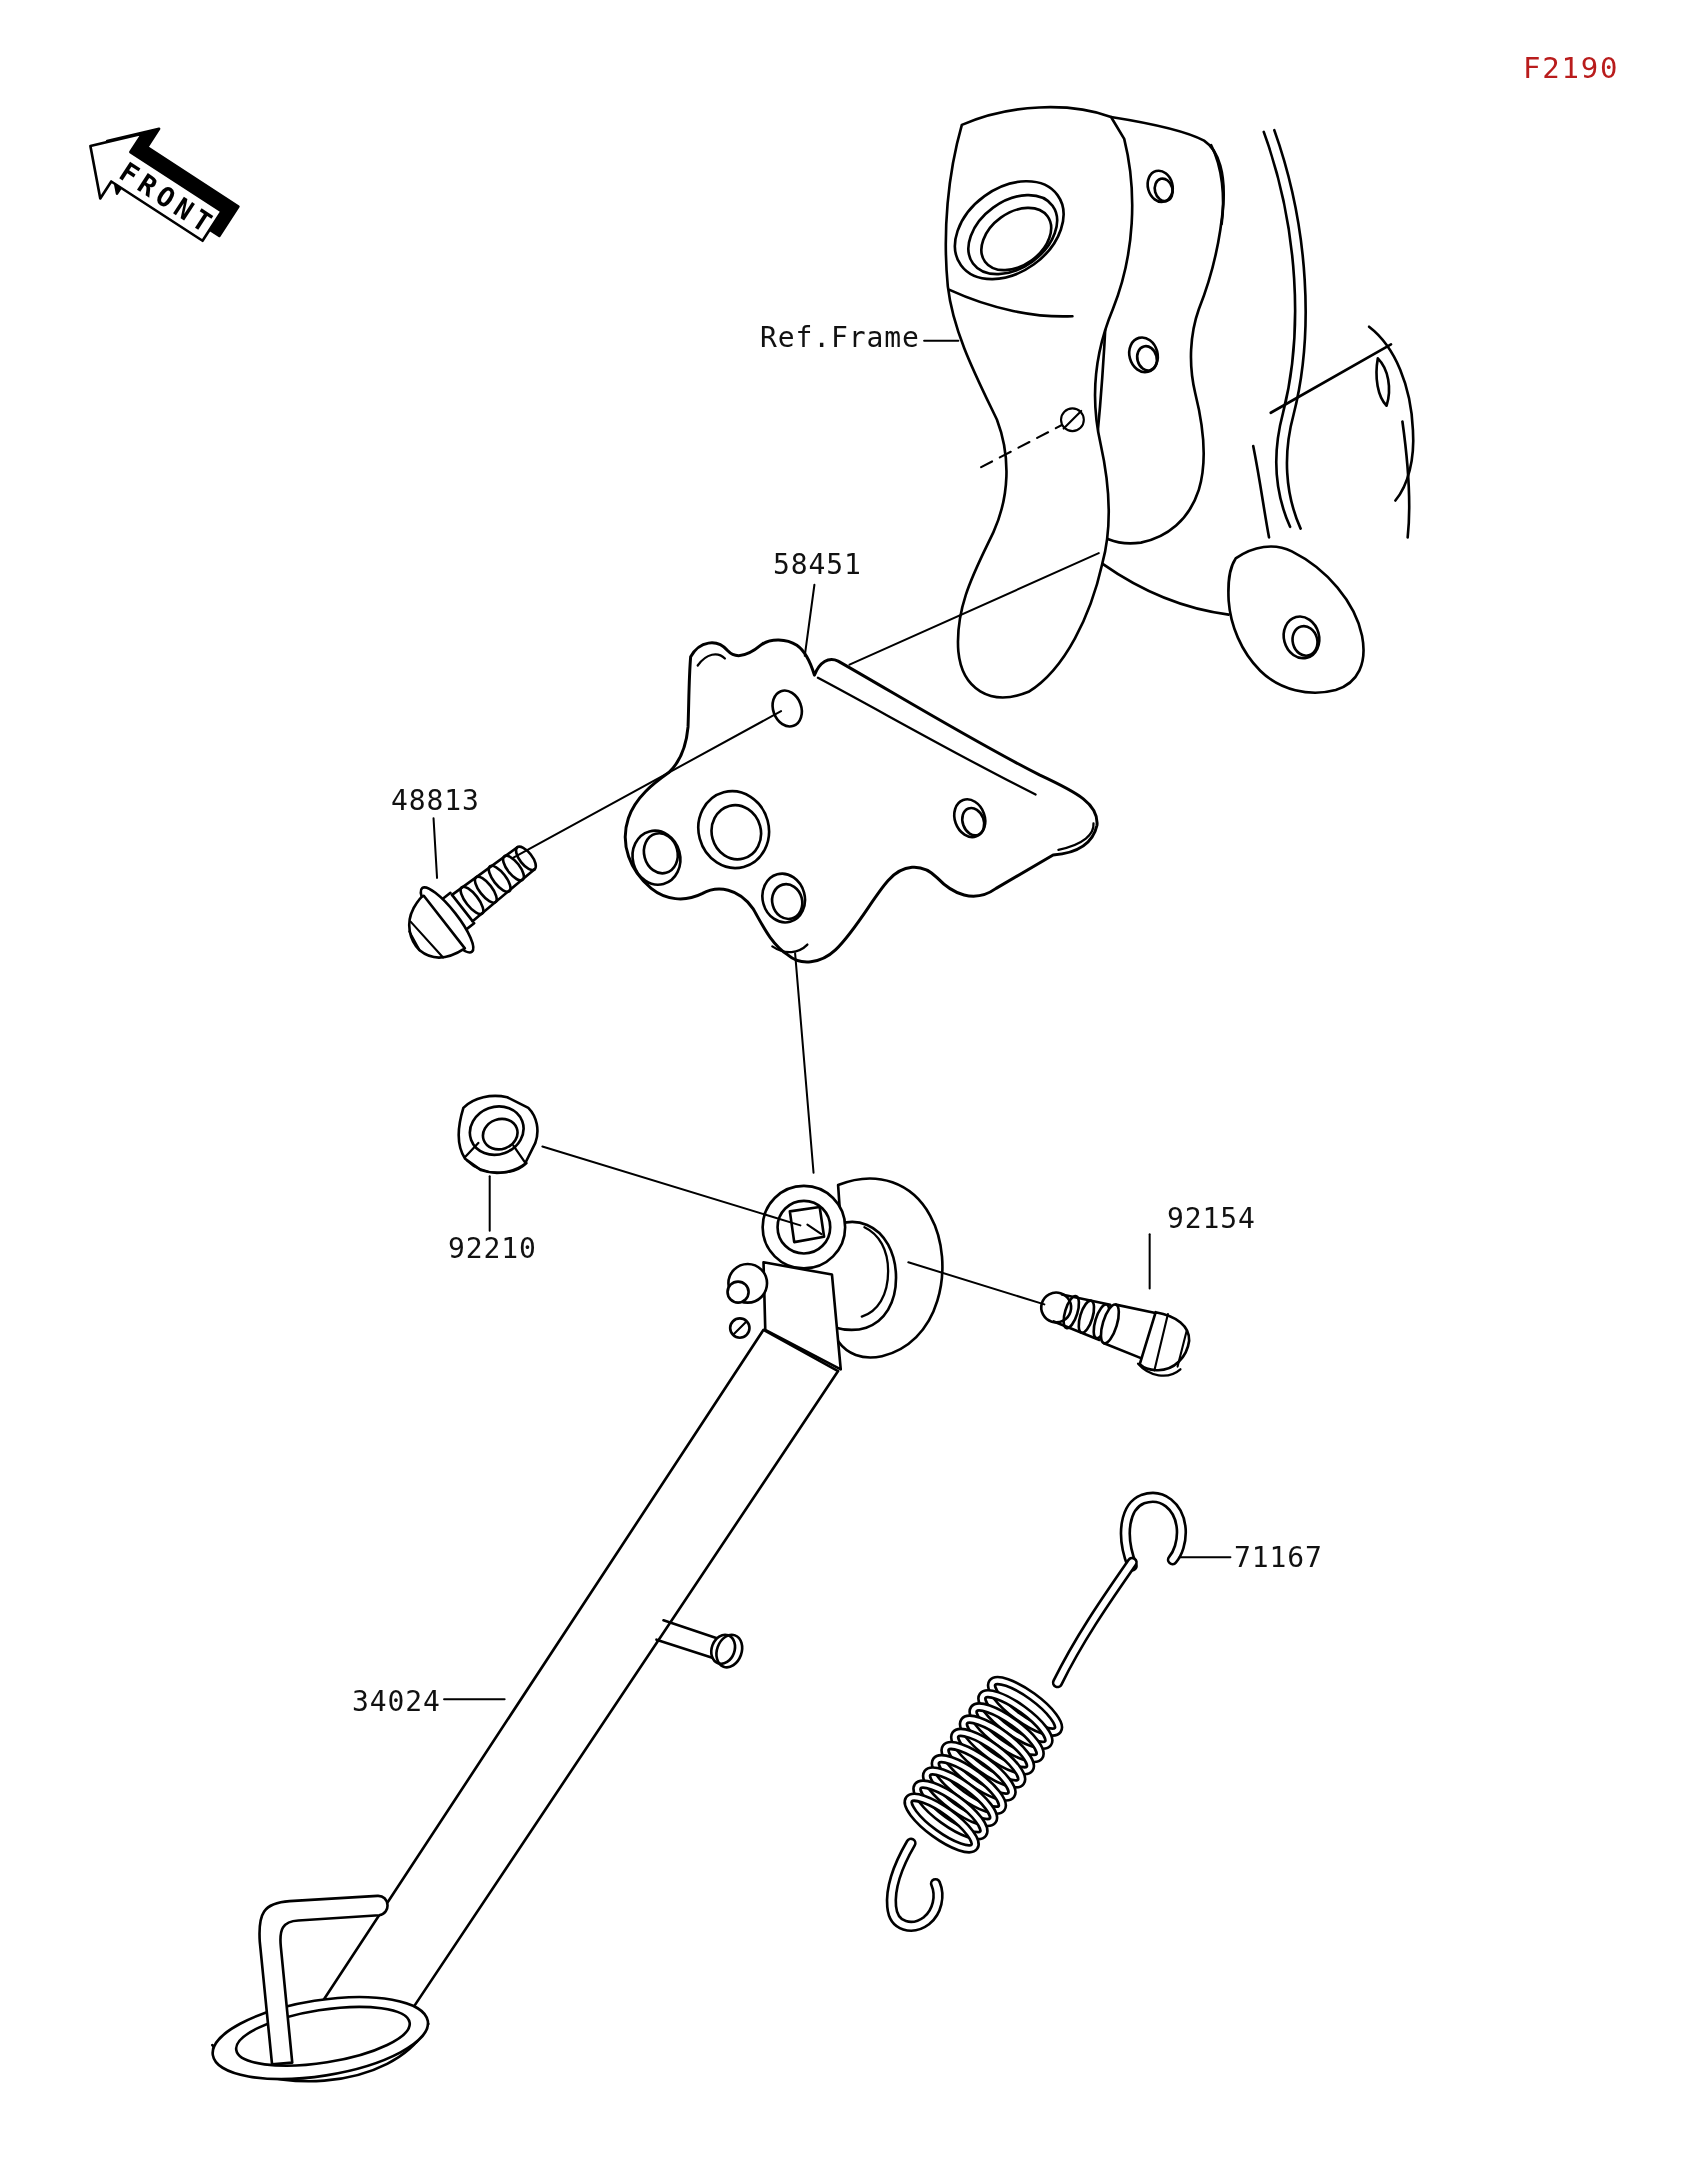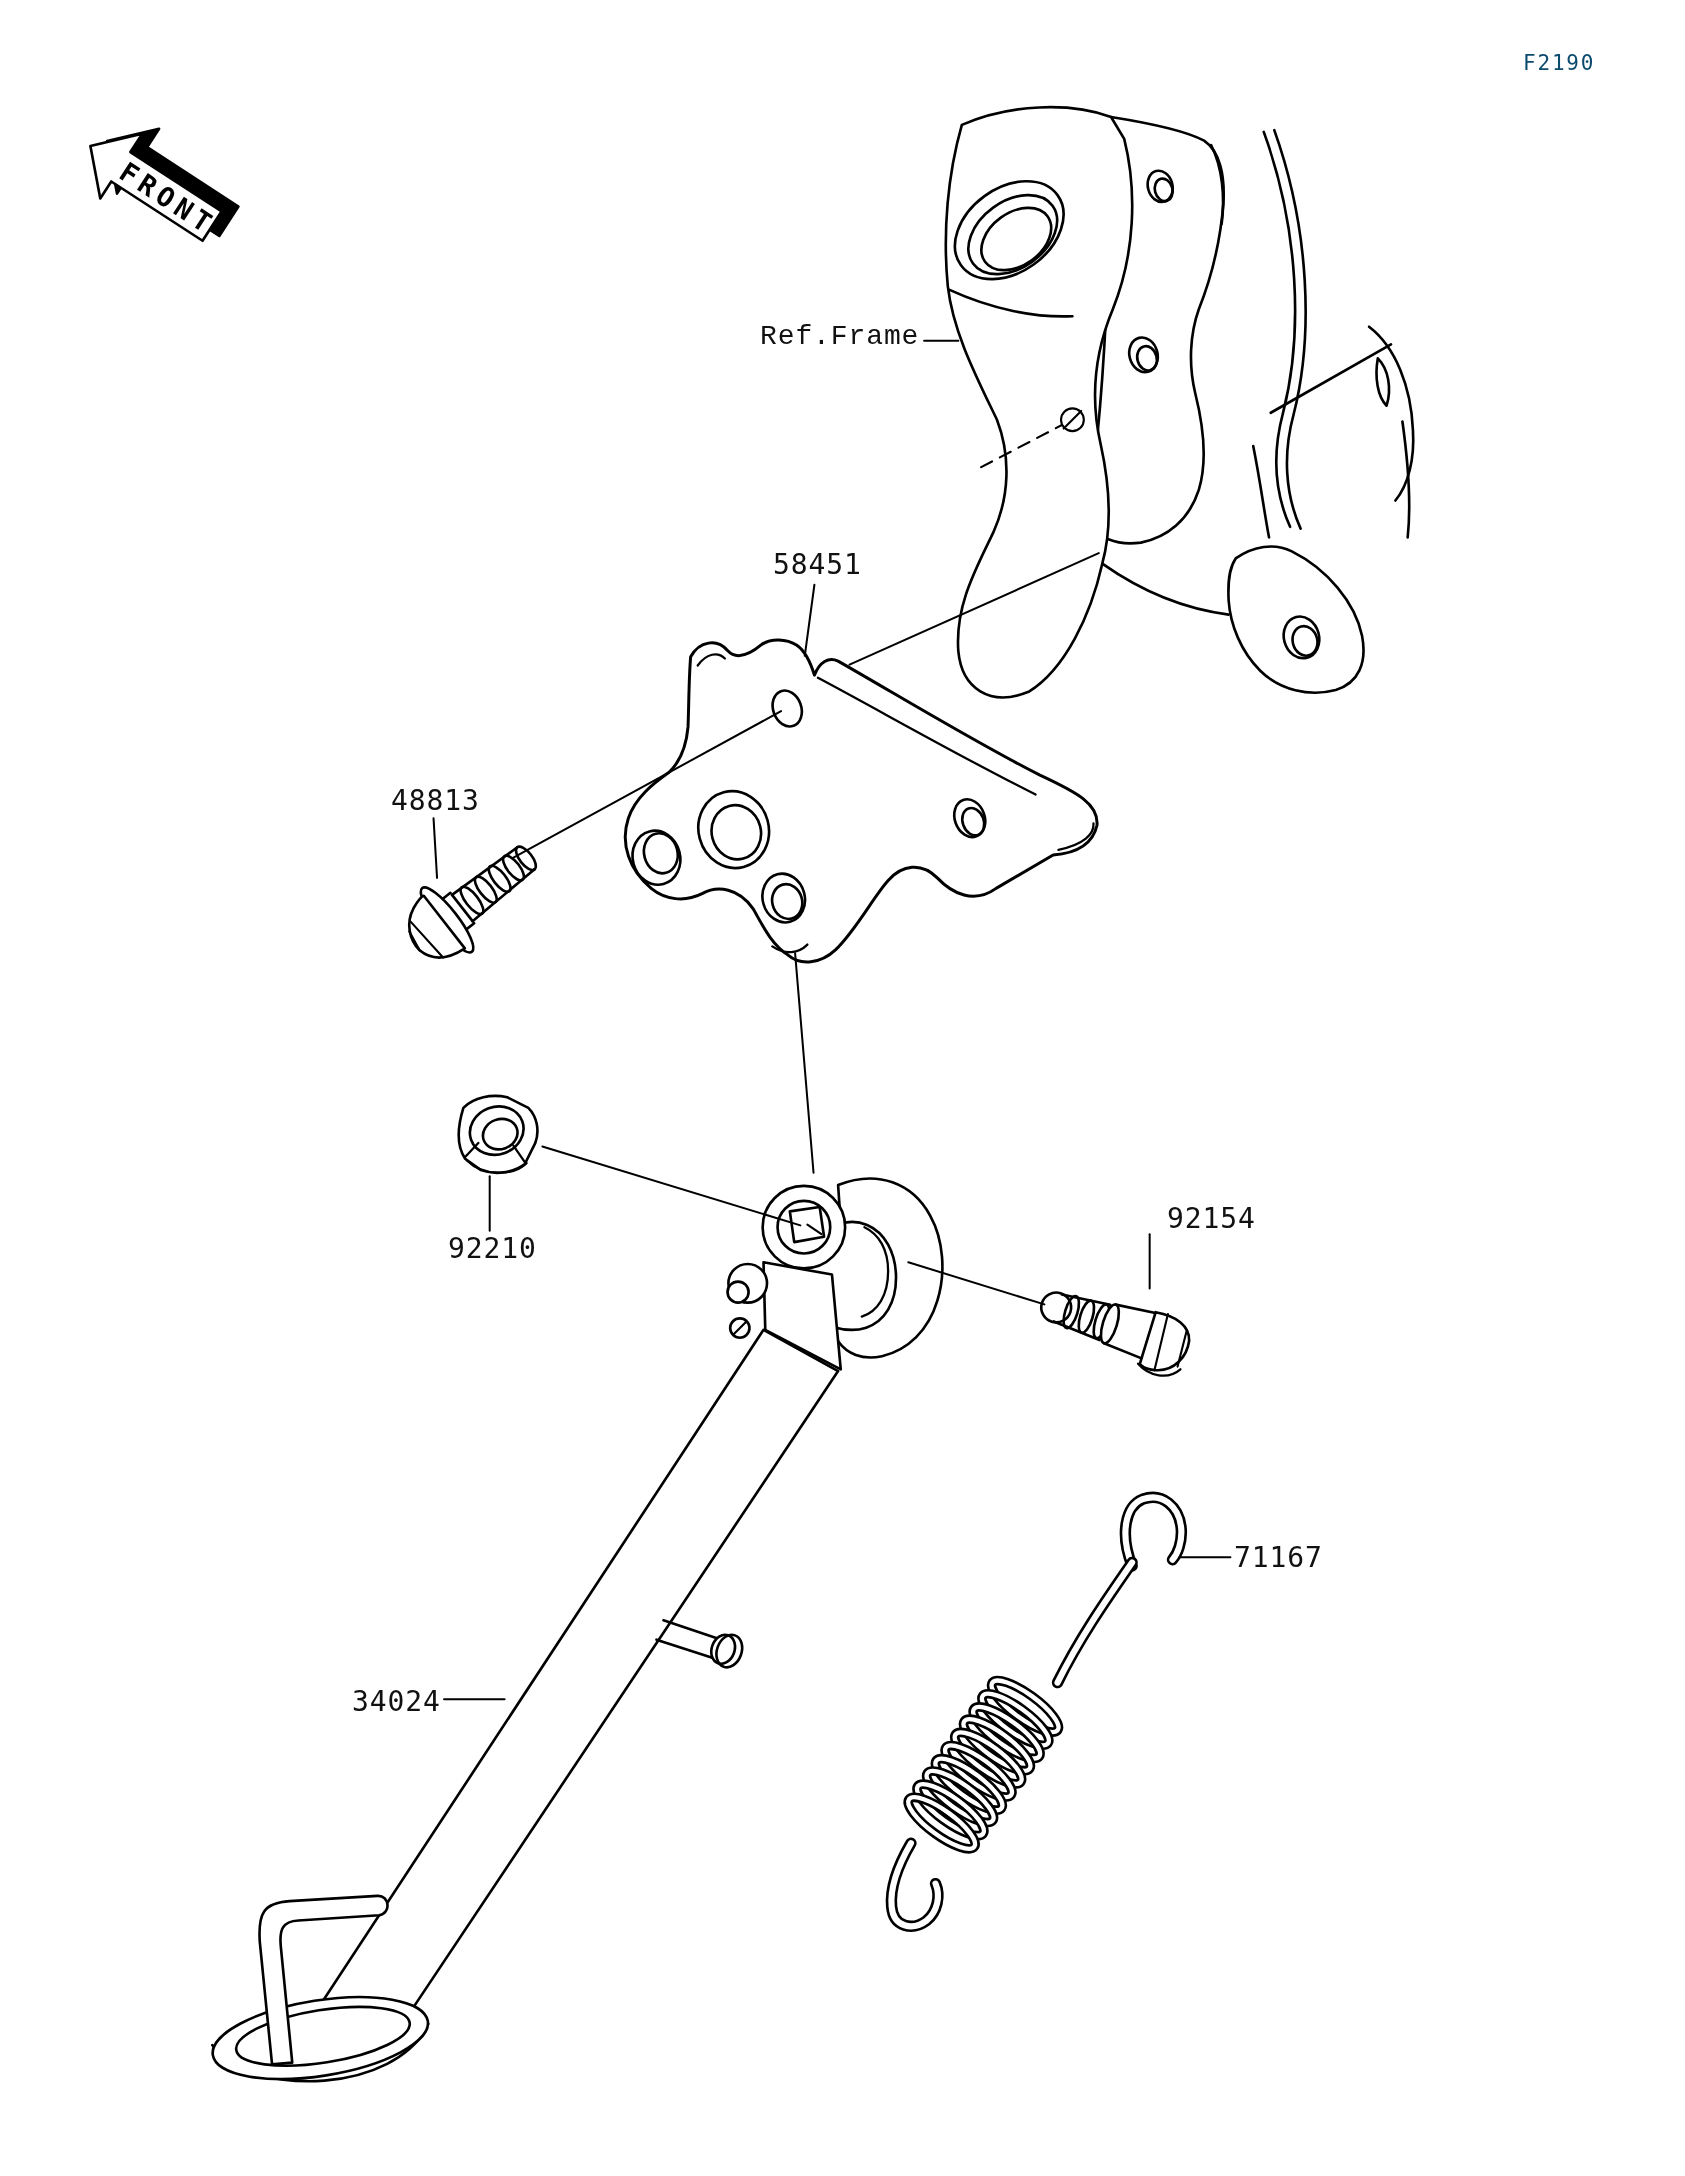--- a/index.html
+++ b/index.html
@@ -1,20 +1,20 @@
 <!DOCTYPE html>
 <html style="font-size:14px"><head>
 <meta charset="utf-8">
 <style>
   html,body{margin:0;padding:0;background:#fff;}
   .page{position:relative;width:1685px;height:2177px;background:#ffffff;overflow:hidden;
         font-family:"DejaVu Sans Mono", monospace;color:#000;}
   svg.art{position:absolute;left:0;top:0;width:1685px;height:2177px;}
   .plabel{position:absolute;font-size:28px;font-weight:400;letter-spacing:0.9px;white-space:nowrap;color:#111;}
-  .code{position:absolute;font-size:21px;letter-spacing:1.8px;color:#0c4a6e;}
+  .code{position:absolute;font-size:29px;letter-spacing:1.8px;color:#b91c1c;}
 </style>
 </head>
 <body>
 
 <div class="page">
 
 <svg class="art" viewBox="0 0 1920 2480" fill="none" stroke="#000" stroke-width="3" stroke-linecap="round" stroke-linejoin="round">
 
   <g transform="translate(103,166) rotate(33)">
     <polygon fill="#000" stroke="#000" points="13,-15 55,-59 55,-34 179,-34 179,6 55,6 55,29"></polygon>
@@ -212,21 +212,21 @@
     <path d="M 558,1402 L 558,1340"></path>
     <path d="M 618,1306 L 912,1396"></path>
     <path d="M 1035,1438 L 1190,1486"></path>
     <path d="M 1310,1406 L 1310,1468"></path>
     <path d="M 1402,1774 L 1344,1774"></path>
     <path d="M 506,1936 L 575,1936"></path>
   </g>
 </svg>
 
 <div class="code" style="left:1523px;top:51px;">F2190</div>
-<div class="plabel" style="left:760px;top:321px;font-family:Liberation Mono, monospace;">Ref.Frame</div>
+<div class="plabel" style="left:760px;top:321px;">Ref.Frame</div>
 <div class="plabel" style="left:773px;top:548px;">58451</div>
 <div class="plabel" style="left:391px;top:784px;">48813</div>
 <div class="plabel" style="left:448px;top:1232px;">92210</div>
 <div class="plabel" style="left:1167px;top:1202px;">92154</div>
 <div class="plabel" style="left:1234px;top:1541px;">71167</div>
 <div class="plabel" style="left:352px;top:1685px;">34024</div>
 
 </div>
 
 

